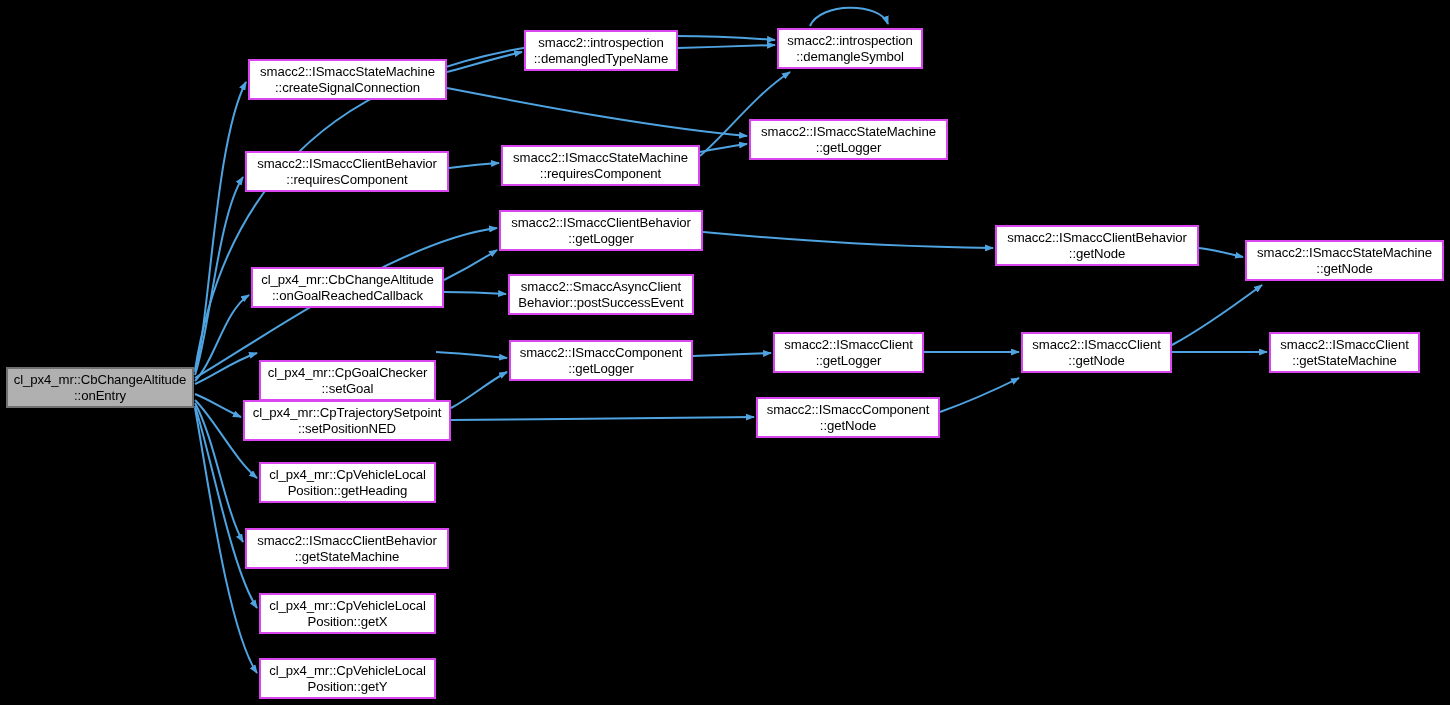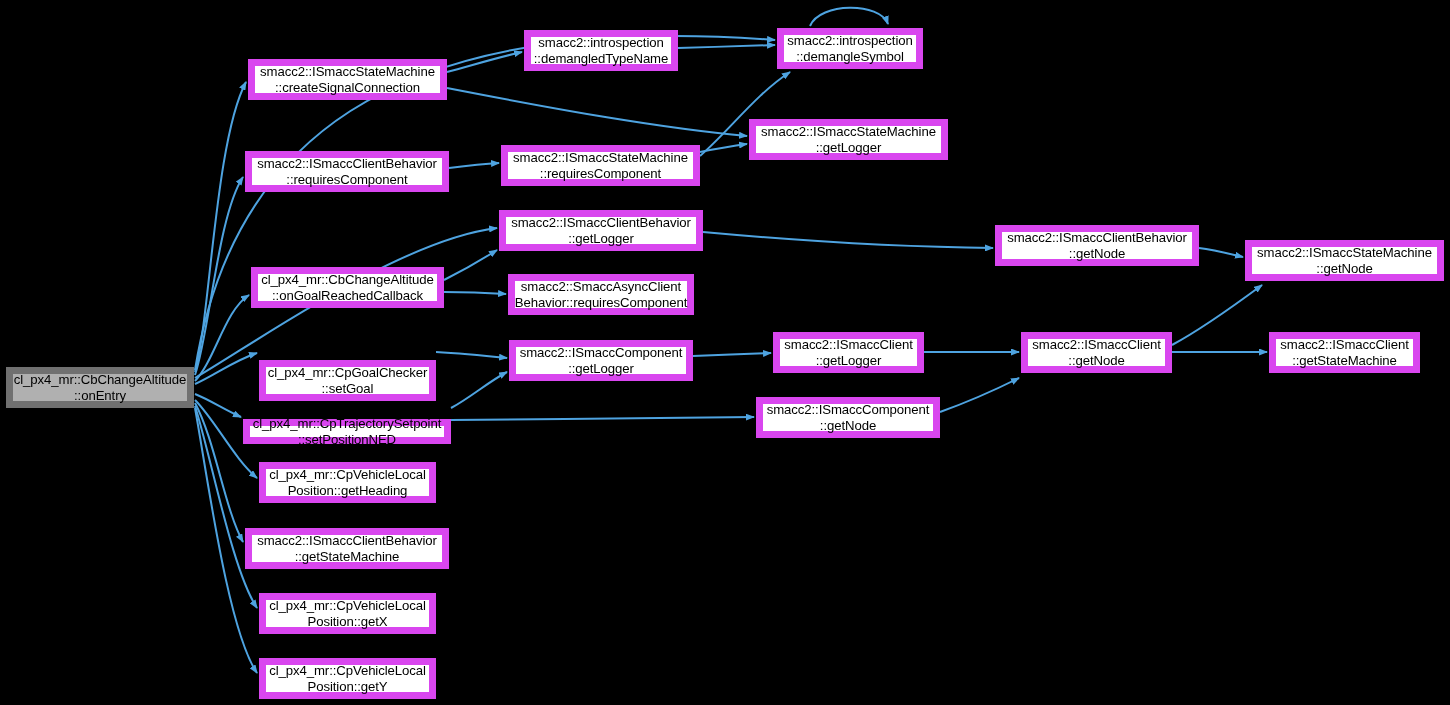--- a/index.html
+++ b/index.html
@@ -23,21 +23,21 @@
     height: 705px;
     pointer-events: none;
   }
   .node {
     position: absolute;
     box-sizing: border-box;
     display: flex;
     align-items: center;
     justify-content: center;
     text-align: center;
-    border: 7px solid #d946ef;
+    border: 2px solid #d946ef;
     background: #ffffff;
     color: #000000;
     font-size: 13.2px;
     line-height: 15.5px;
     letter-spacing: -0.1px;
     white-space: pre-line;
     z-index: 2;
   }
   .node.root {
     background: #b0b0b0;
@@ -96,38 +96,38 @@
       <div class="node root" style="left: 6px; top: 367px; width: 188px; height: 41px;"><span class="node-label">cl_px4_mr::CbChangeAltitude
 ::onEntry</span></div>
       <div class="node" style="left: 248px; top: 59px; width: 199px; height: 41px;"><span class="node-label">smacc2::ISmaccStateMachine
 ::createSignalConnection</span></div>
       <div class="node" style="left: 245px; top: 151px; width: 204px; height: 41px;"><span class="node-label">smacc2::ISmaccClientBehavior
 ::requiresComponent</span></div>
       <div class="node" style="left: 251px; top: 267px; width: 193px; height: 41px;"><span class="node-label">cl_px4_mr::CbChangeAltitude
 ::onGoalReachedCallback</span></div>
       <div class="node" style="left: 259px; top: 332px; width: 177px; height: 41px; margin-top: 28px;"><span class="node-label">cl_px4_mr::CpGoalChecker
 ::setGoal</span></div>
-      <div class="node" style="left: 243px; top: 419px; width: 208px; height: 25px;"><span class="node-label">cl_px4_mr::CpTrajectorySetpoint
+      <div class="node" style="left: 243px; top: 400px; width: 208px; height: 41px;"><span class="node-label">cl_px4_mr::CpTrajectorySetpoint
 ::setPositionNED</span></div>
       <div class="node" style="left: 259px; top: 462px; width: 177px; height: 41px;"><span class="node-label">cl_px4_mr::CpVehicleLocal
 Position::getHeading</span></div>
       <div class="node" style="left: 245px; top: 528px; width: 204px; height: 41px;"><span class="node-label">smacc2::ISmaccClientBehavior
 ::getStateMachine</span></div>
       <div class="node" style="left: 259px; top: 593px; width: 177px; height: 41px;"><span class="node-label">cl_px4_mr::CpVehicleLocal
 Position::getX</span></div>
       <div class="node" style="left: 259px; top: 658px; width: 177px; height: 41px;"><span class="node-label">cl_px4_mr::CpVehicleLocal
 Position::getY</span></div>
       <div class="node" style="left: 524px; top: 30px; width: 154px; height: 41px;"><span class="node-label">smacc2::introspection
 ::demangledTypeName</span></div>
       <div class="node" style="left: 501px; top: 145px; width: 199px; height: 41px;"><span class="node-label">smacc2::ISmaccStateMachine
 ::requiresComponent</span></div>
       <div class="node" style="left: 499px; top: 210px; width: 204px; height: 41px;"><span class="node-label">smacc2::ISmaccClientBehavior
 ::getLogger</span></div>
       <div class="node" style="left: 508px; top: 274px; width: 186px; height: 41px;"><span class="node-label">smacc2::SmaccAsyncClient
-Behavior::requiresComponent</span></div>
+Behavior::postSuccessEvent</span></div>
       <div class="node" style="left: 509px; top: 340px; width: 184px; height: 41px;"><span class="node-label">smacc2::ISmaccComponent
 ::getLogger</span></div>
       <div class="node" style="left: 777px; top: 28px; width: 146px; height: 41px;"><span class="node-label">smacc2::introspection
 ::demangleSymbol</span></div>
       <div class="node" style="left: 749px; top: 119px; width: 199px; height: 41px;"><span class="node-label">smacc2::ISmaccStateMachine
 ::getLogger</span></div>
       <div class="node" style="left: 773px; top: 332px; width: 151px; height: 41px;"><span class="node-label">smacc2::ISmaccClient
 ::getLogger</span></div>
       <div class="node" style="left: 756px; top: 397px; width: 184px; height: 41px;"><span class="node-label">smacc2::ISmaccComponent
 ::getNode</span></div>

